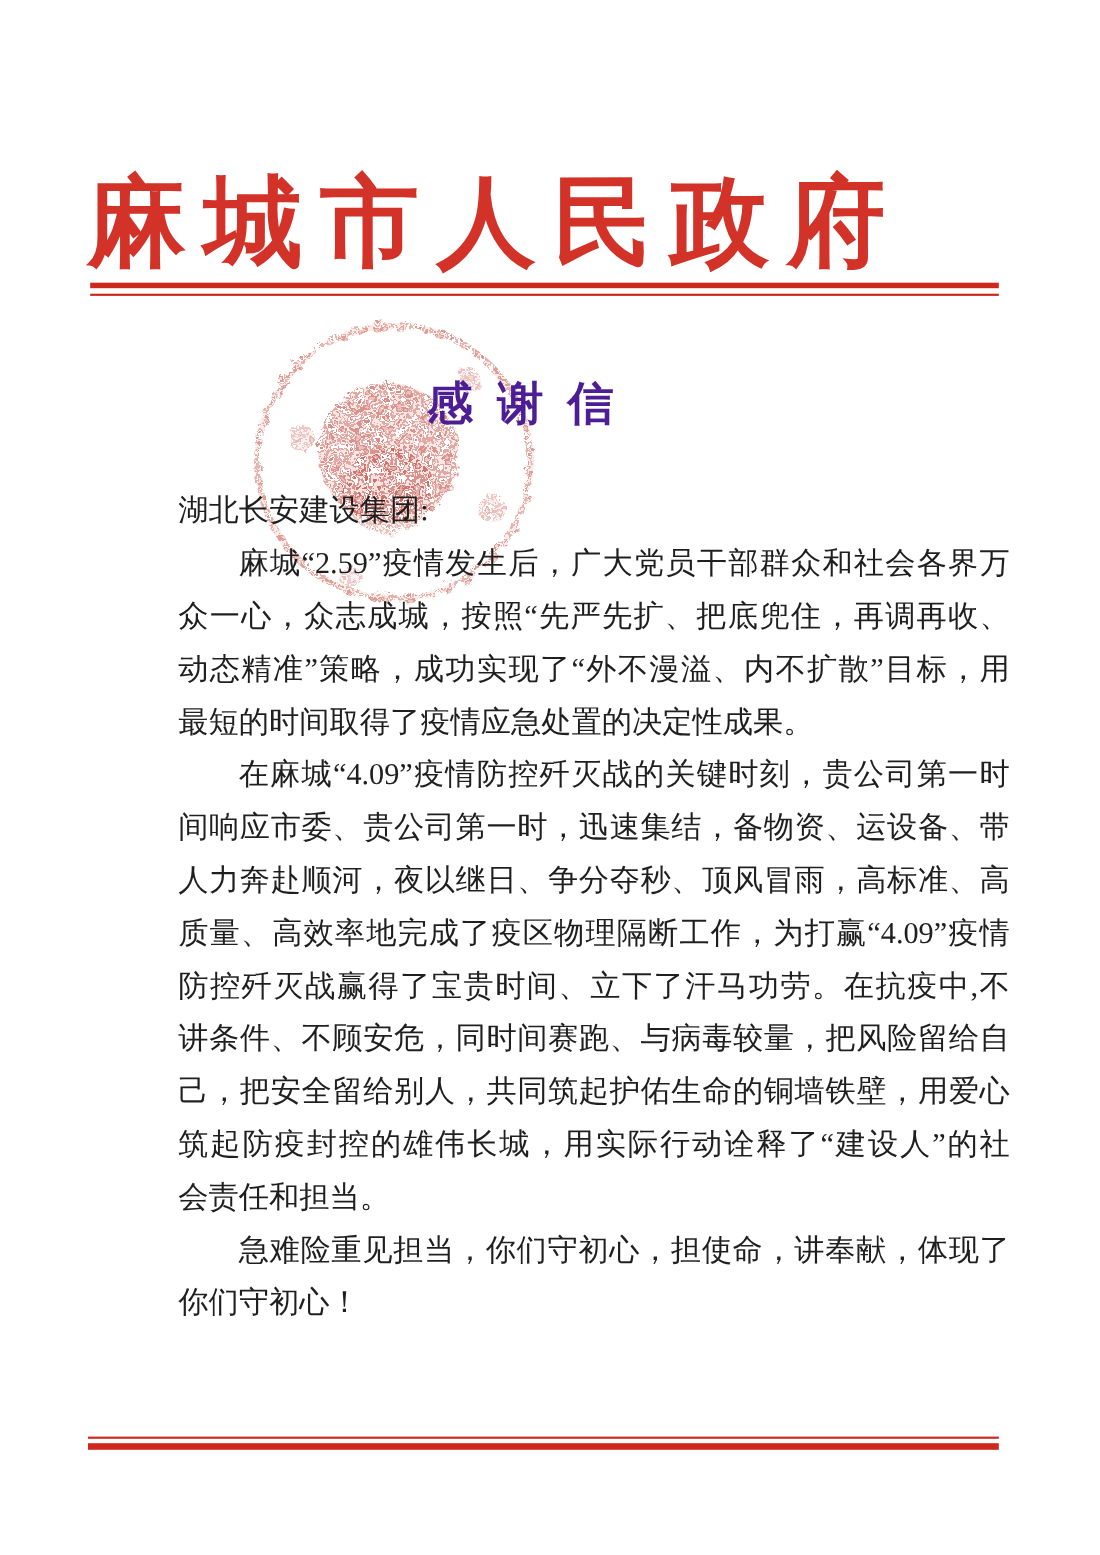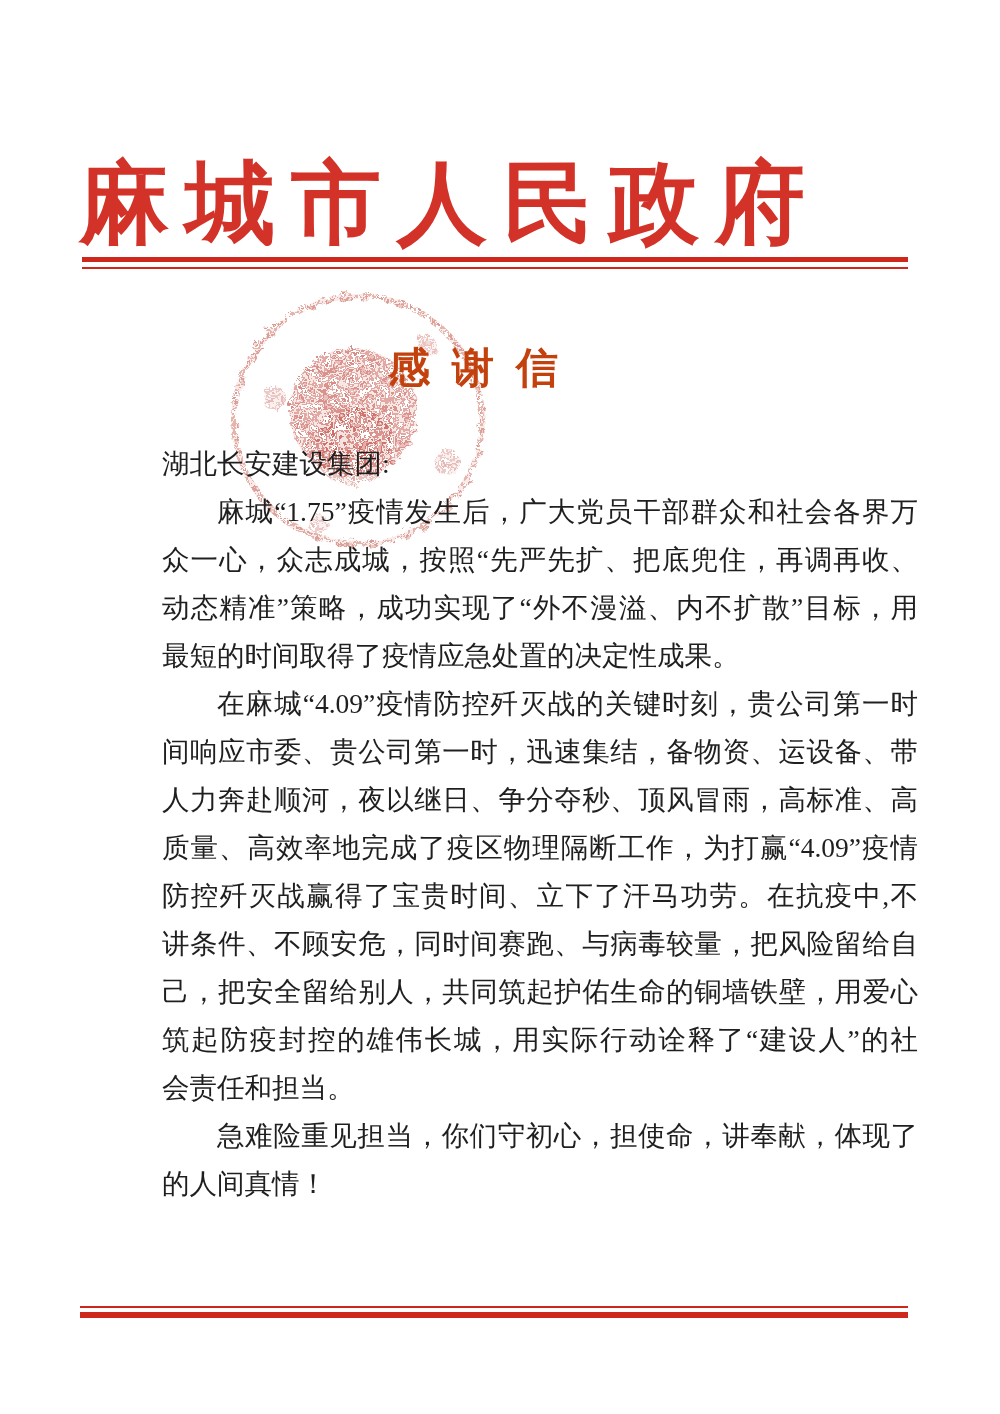--- a/index.html
+++ b/index.html
@@ -48,21 +48,21 @@
     pointer-events:none;
   }
   
   .letter-title{
     position:absolute;
     left:0;top:342px;width:940px;
     text-align:center;
     font-size:42px;
     line-height:52px;
     font-weight:bold;
-    color:#c2410c;
+    color:#4c1d95;
     letter-spacing:22px;
     padding-left:28px;
     box-sizing:border-box;
     z-index:2;
     white-space:nowrap;
   }
   
   .body{
     position:absolute;
     left:120px;top:440px;width:756px;
@@ -119,35 +119,35 @@
         <circle cx="205" cy="60" r="10" fill="#c0493d" fill-opacity="0.35"></circle>
         <circle cx="96" cy="238" r="10" fill="#c0493d" fill-opacity="0.35"></circle>
       </g>
     </svg>
   </div>
 
   <div class="letter-title">感谢信</div>
 
   <div class="body">
       <div class="line last">湖北长安建设集团:</div>
-      <div class="line indent">麻城“1.75”疫情发生后，广大党员干部群众和社会各界万</div>
+      <div class="line indent">麻城“2.59”疫情发生后，广大党员干部群众和社会各界万</div>
       <div class="line">众一心，众志成城，按照“先严先扩、把底兜住，再调再收、</div>
       <div class="line">动态精准”策略，成功实现了“外不漫溢、内不扩散”目标，用</div>
       <div class="line last">最短的时间取得了疫情应急处置的决定性成果。</div>
       <div class="line indent">在麻城“4.09”疫情防控歼灭战的关键时刻，贵公司第一时</div>
       <div class="line">间响应市委、贵公司第一时，迅速集结，备物资、运设备、带</div>
       <div class="line">人力奔赴顺河，夜以继日、争分夺秒、顶风冒雨，高标准、高</div>
       <div class="line">质量、高效率地完成了疫区物理隔断工作，为打赢“4.09”疫情</div>
       <div class="line">防控歼灭战赢得了宝贵时间、立下了汗马功劳。在抗疫中,不</div>
       <div class="line">讲条件、不顾安危，同时间赛跑、与病毒较量，把风险留给自</div>
       <div class="line">己，把安全留给别人，共同筑起护佑生命的铜墙铁壁，用爱心</div>
       <div class="line">筑起防疫封控的雄伟长城，用实际行动诠释了“建设人”的社</div>
       <div class="line last">会责任和担当。</div>
       <div class="line indent">急难险重见担当，你们守初心，担使命，讲奉献，体现了</div>
-      <div class="line last">的人间真情！</div>
+      <div class="line last">你们守初心！</div>
     </div>
 
   <div class="rule rule-bottom">
     <div class="thin"></div>
     <div class="thick"></div>
   </div>
 
 </div>
 
 </body></html>

